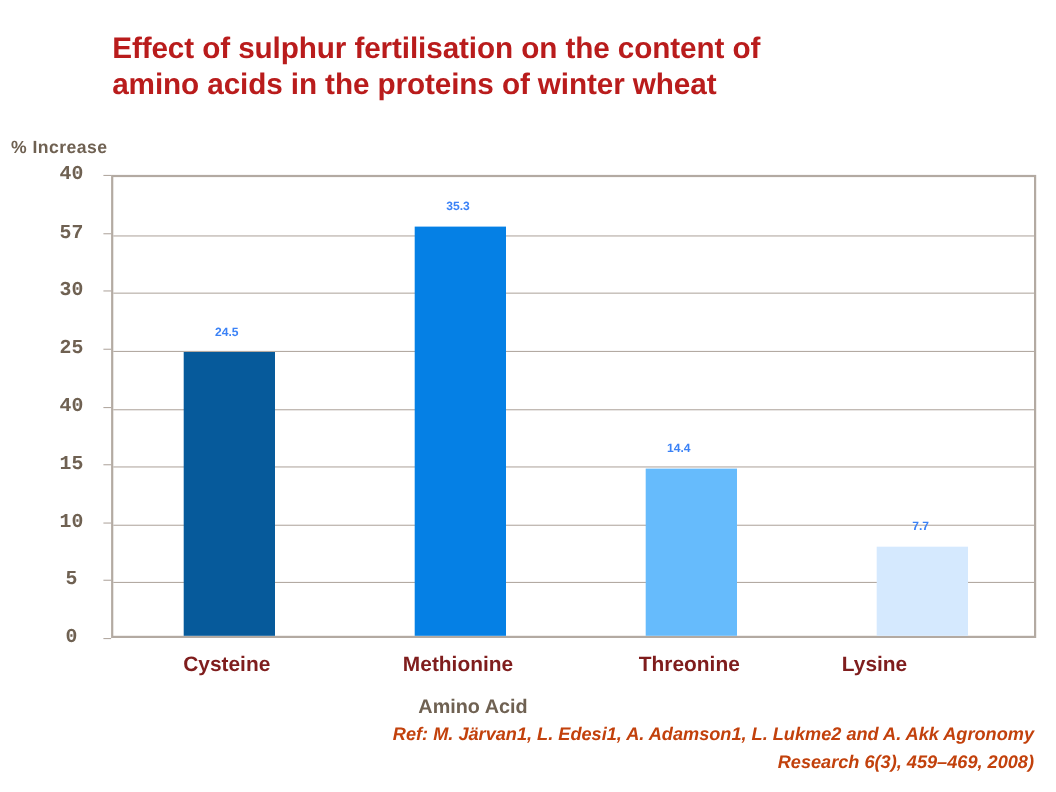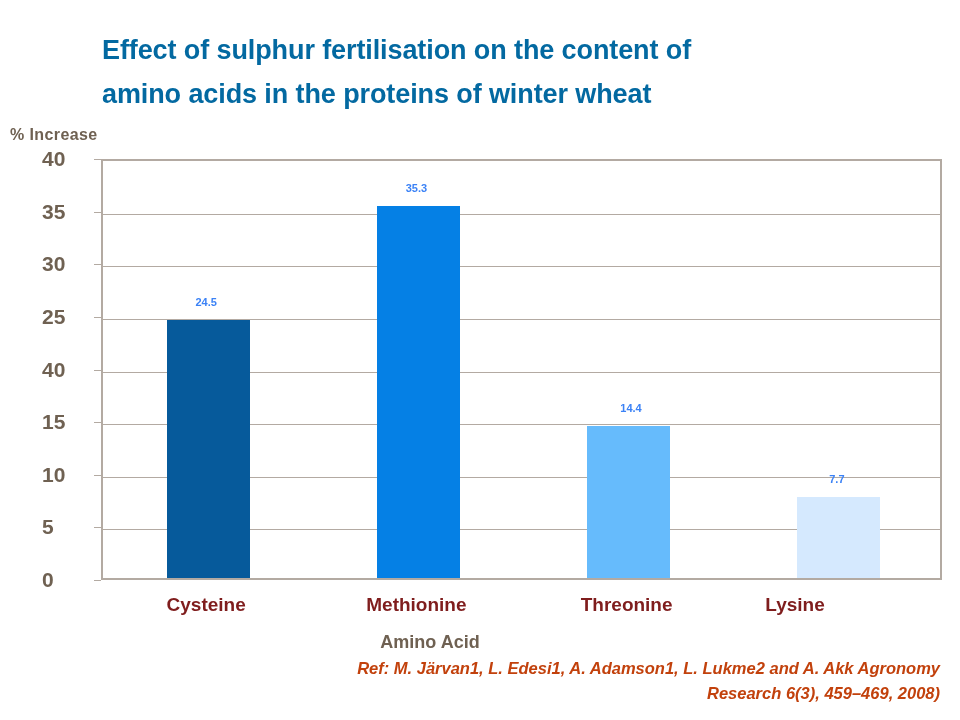--- a/index.html
+++ b/index.html
@@ -22,24 +22,24 @@
     height: 720px;
     background: #ffffff;
   }
 
   
   #chart-title {
     position: absolute;
     left: 102px;
     top: 28px;
     width: 790px;
-    color: #0369a1;
+    color: #b91c1c;
     font-size: 27px;
     font-weight: bold;
-    line-height: 44px;
+    line-height: 32px;
     letter-spacing: -0.1px;
     white-space: pre-line;
   }
 
   
   #y-axis-title {
     position: absolute;
     left: 10px;
     top: 126px;
     color: #6f6152;
@@ -72,25 +72,26 @@
     position: absolute;
     width: 7px;
     height: 1px;
     background: #b3aaa2;
   }
 
   .y-tick-label {
     position: absolute;
     right: 0;
     width: 46px;
-    text-align: left;
+    text-align: center;
     color: #6f6152;
-    font-size: 21px;
+    font-size: 18px;
     font-weight: bold;
     transform: translateY(-50%);
+    font-family: Liberation Mono, monospace;
   }
 
   
   .bar {
     position: absolute;
     bottom: 0;
   }
 
   .bar-value {
     position: absolute;
@@ -166,38 +167,38 @@
   </div>
 
   <div id="y-tick-labels">
       <div class="y-tick-label" style="left: 42px; top: 580px;">0</div>
       <div class="y-tick-label" style="left: 42px; top: 527.375px;">5</div>
       <div class="y-tick-label" style="left: 42px; top: 474.75px;">10</div>
       <div class="y-tick-label" style="left: 42px; top: 422.125px;">15</div>
       <div class="y-tick-label" style="left: 42px; top: 369.5px;">40</div>
       <div class="y-tick-label" style="left: 42px; top: 316.875px;">25</div>
       <div class="y-tick-label" style="left: 42px; top: 264.25px;">30</div>
-      <div class="y-tick-label" style="left: 42px; top: 211.625px;">35</div>
+      <div class="y-tick-label" style="left: 42px; top: 211.625px;">57</div>
       <div class="y-tick-label" style="left: 42px; top: 159px;">40</div>
     </div>
   <div id="tick-marks">
       <div class="tick-mark" style="left: 94px; top: 580px;"></div>
       <div class="tick-mark" style="left: 94px; top: 527.375px;"></div>
       <div class="tick-mark" style="left: 94px; top: 474.75px;"></div>
       <div class="tick-mark" style="left: 94px; top: 422.125px;"></div>
       <div class="tick-mark" style="left: 94px; top: 369.5px;"></div>
       <div class="tick-mark" style="left: 94px; top: 316.875px;"></div>
       <div class="tick-mark" style="left: 94px; top: 264.25px;"></div>
       <div class="tick-mark" style="left: 94px; top: 211.625px;"></div>
       <div class="tick-mark" style="left: 94px; top: 159px;"></div>
     </div>
   <div id="value-labels">
       <div class="bar-value" style="left: 206.125px; top: 296.137px;">24.5</div>
       <div class="bar-value" style="left: 416.375px; top: 182.468px;">35.3</div>
-      <div class="bar-value" style="left: 631px; top: 402.44px;">14.4</div>
+      <div class="bar-value" style="left: 617px; top: 402.44px;">14.4</div>
       <div class="bar-value" style="left: 836.875px; top: 472.957px;">7.7</div>
     </div>
   <div id="x-tick-labels">
       <div class="x-tick-label" style="left: 206.125px; top: 594px;">Cysteine</div>
       <div class="x-tick-label" style="left: 416.375px; top: 594px;">Methionine</div>
       <div class="x-tick-label" style="left: 626.625px; top: 594px;">Threonine</div>
       <div class="x-tick-label" style="left: 795px; top: 594px;">Lysine</div>
     </div>
 
   <div id="x-axis-title">Amino Acid</div>

